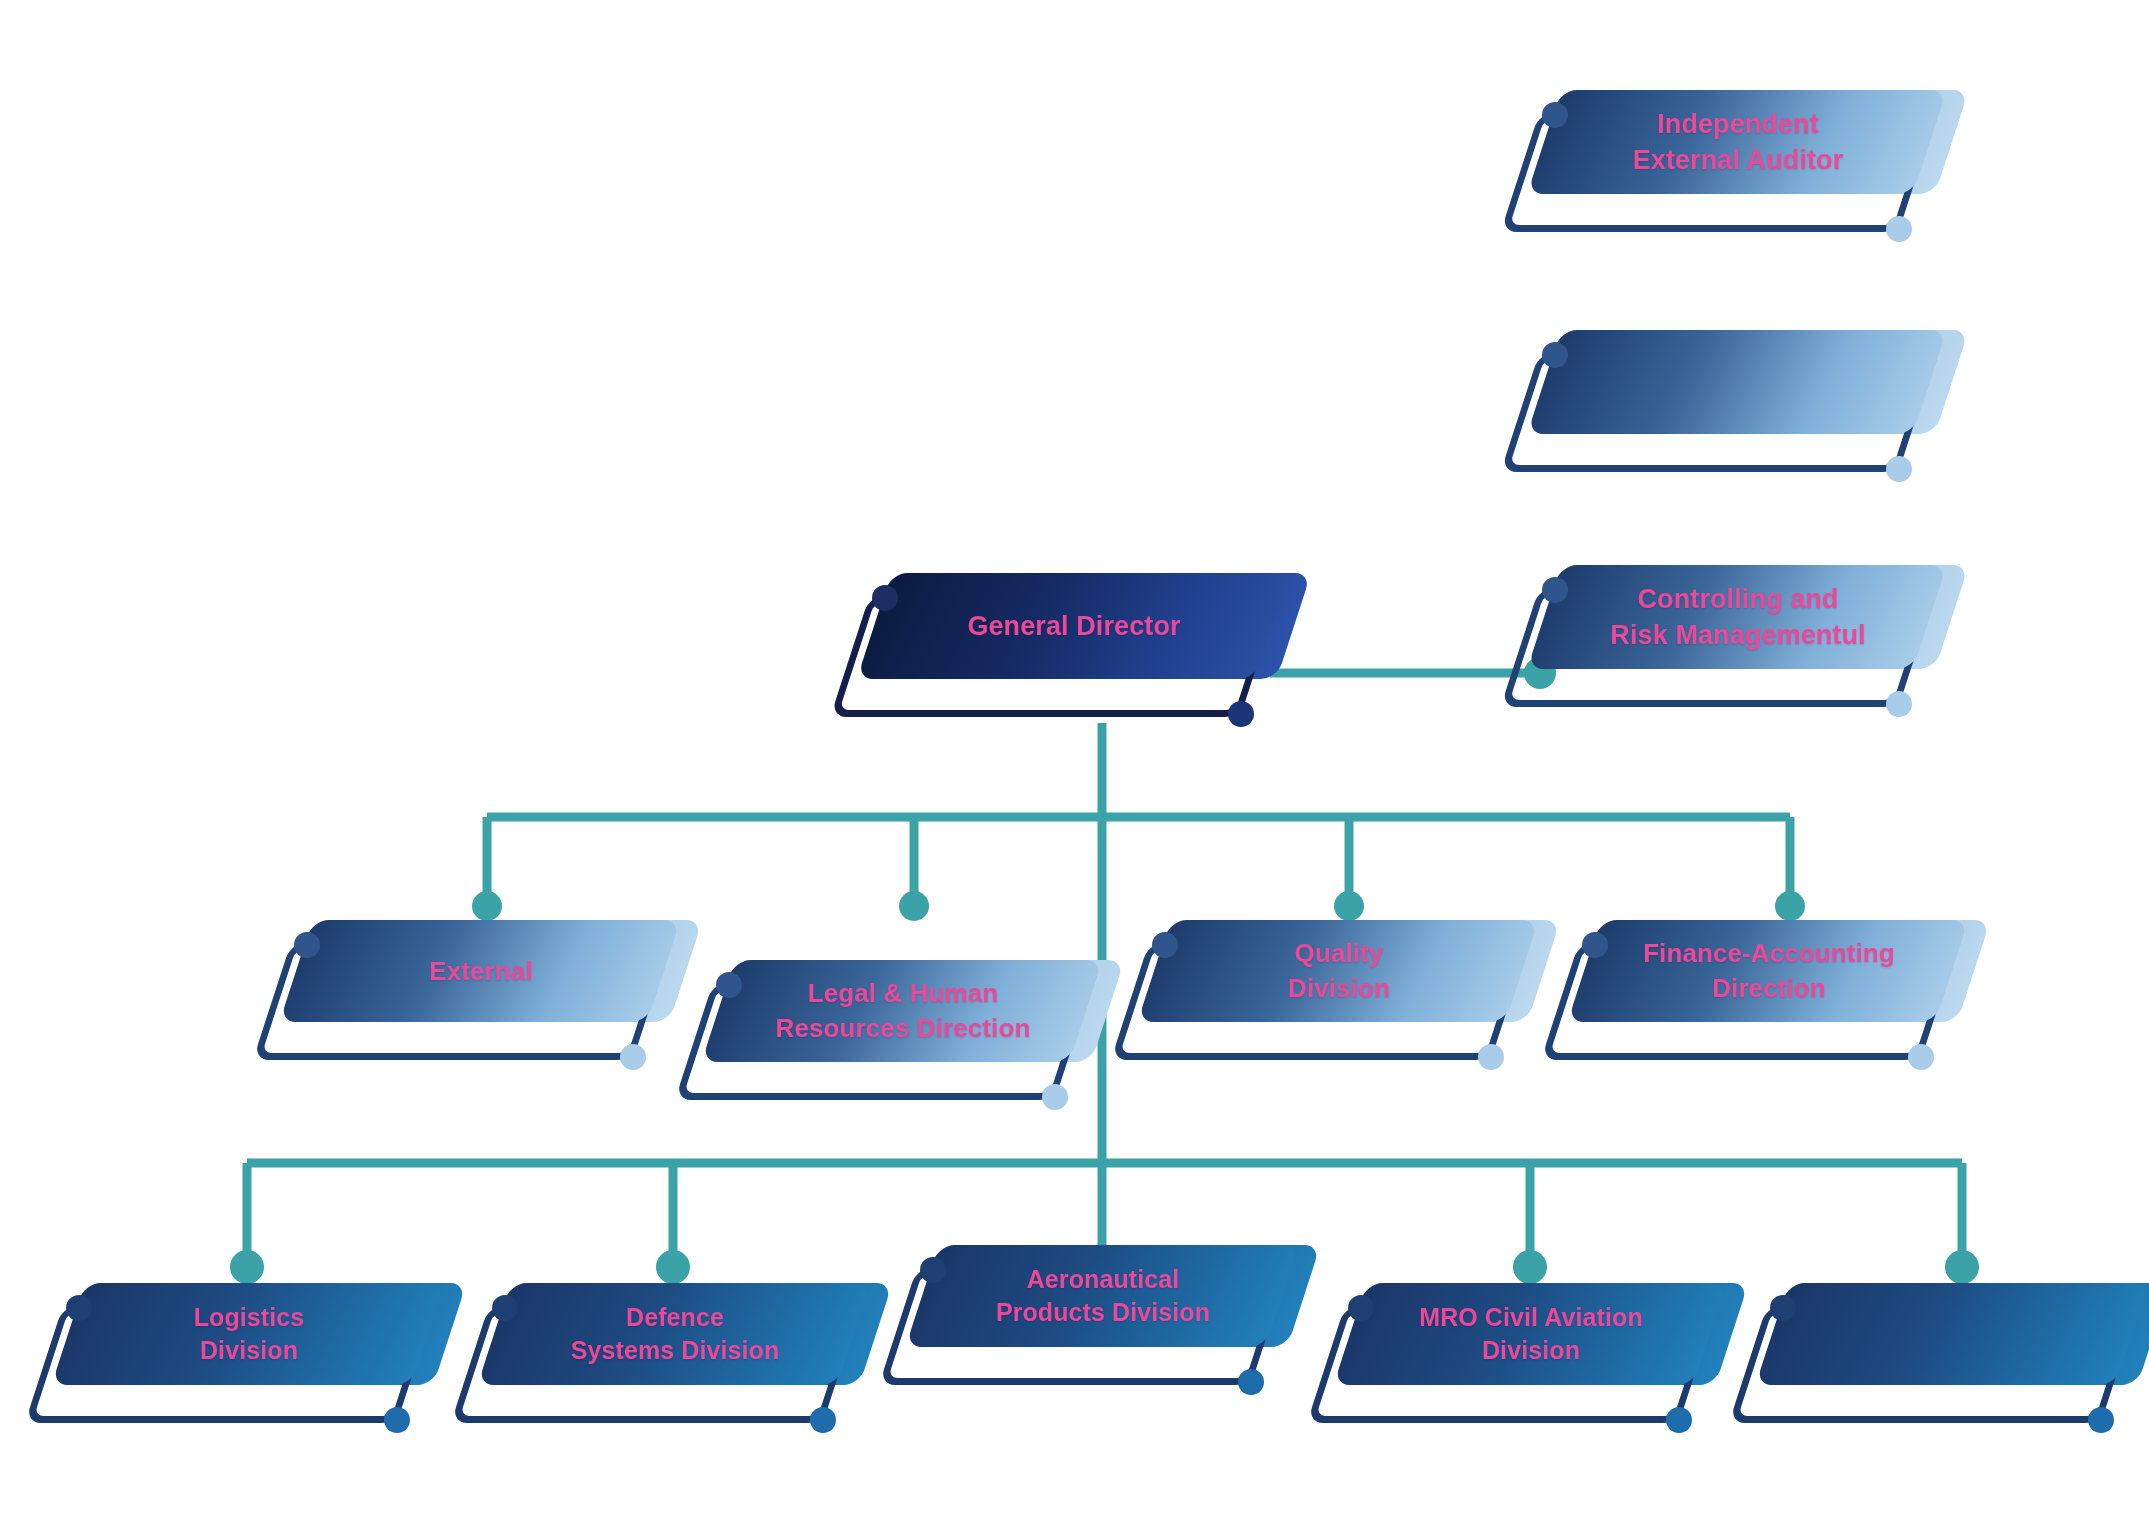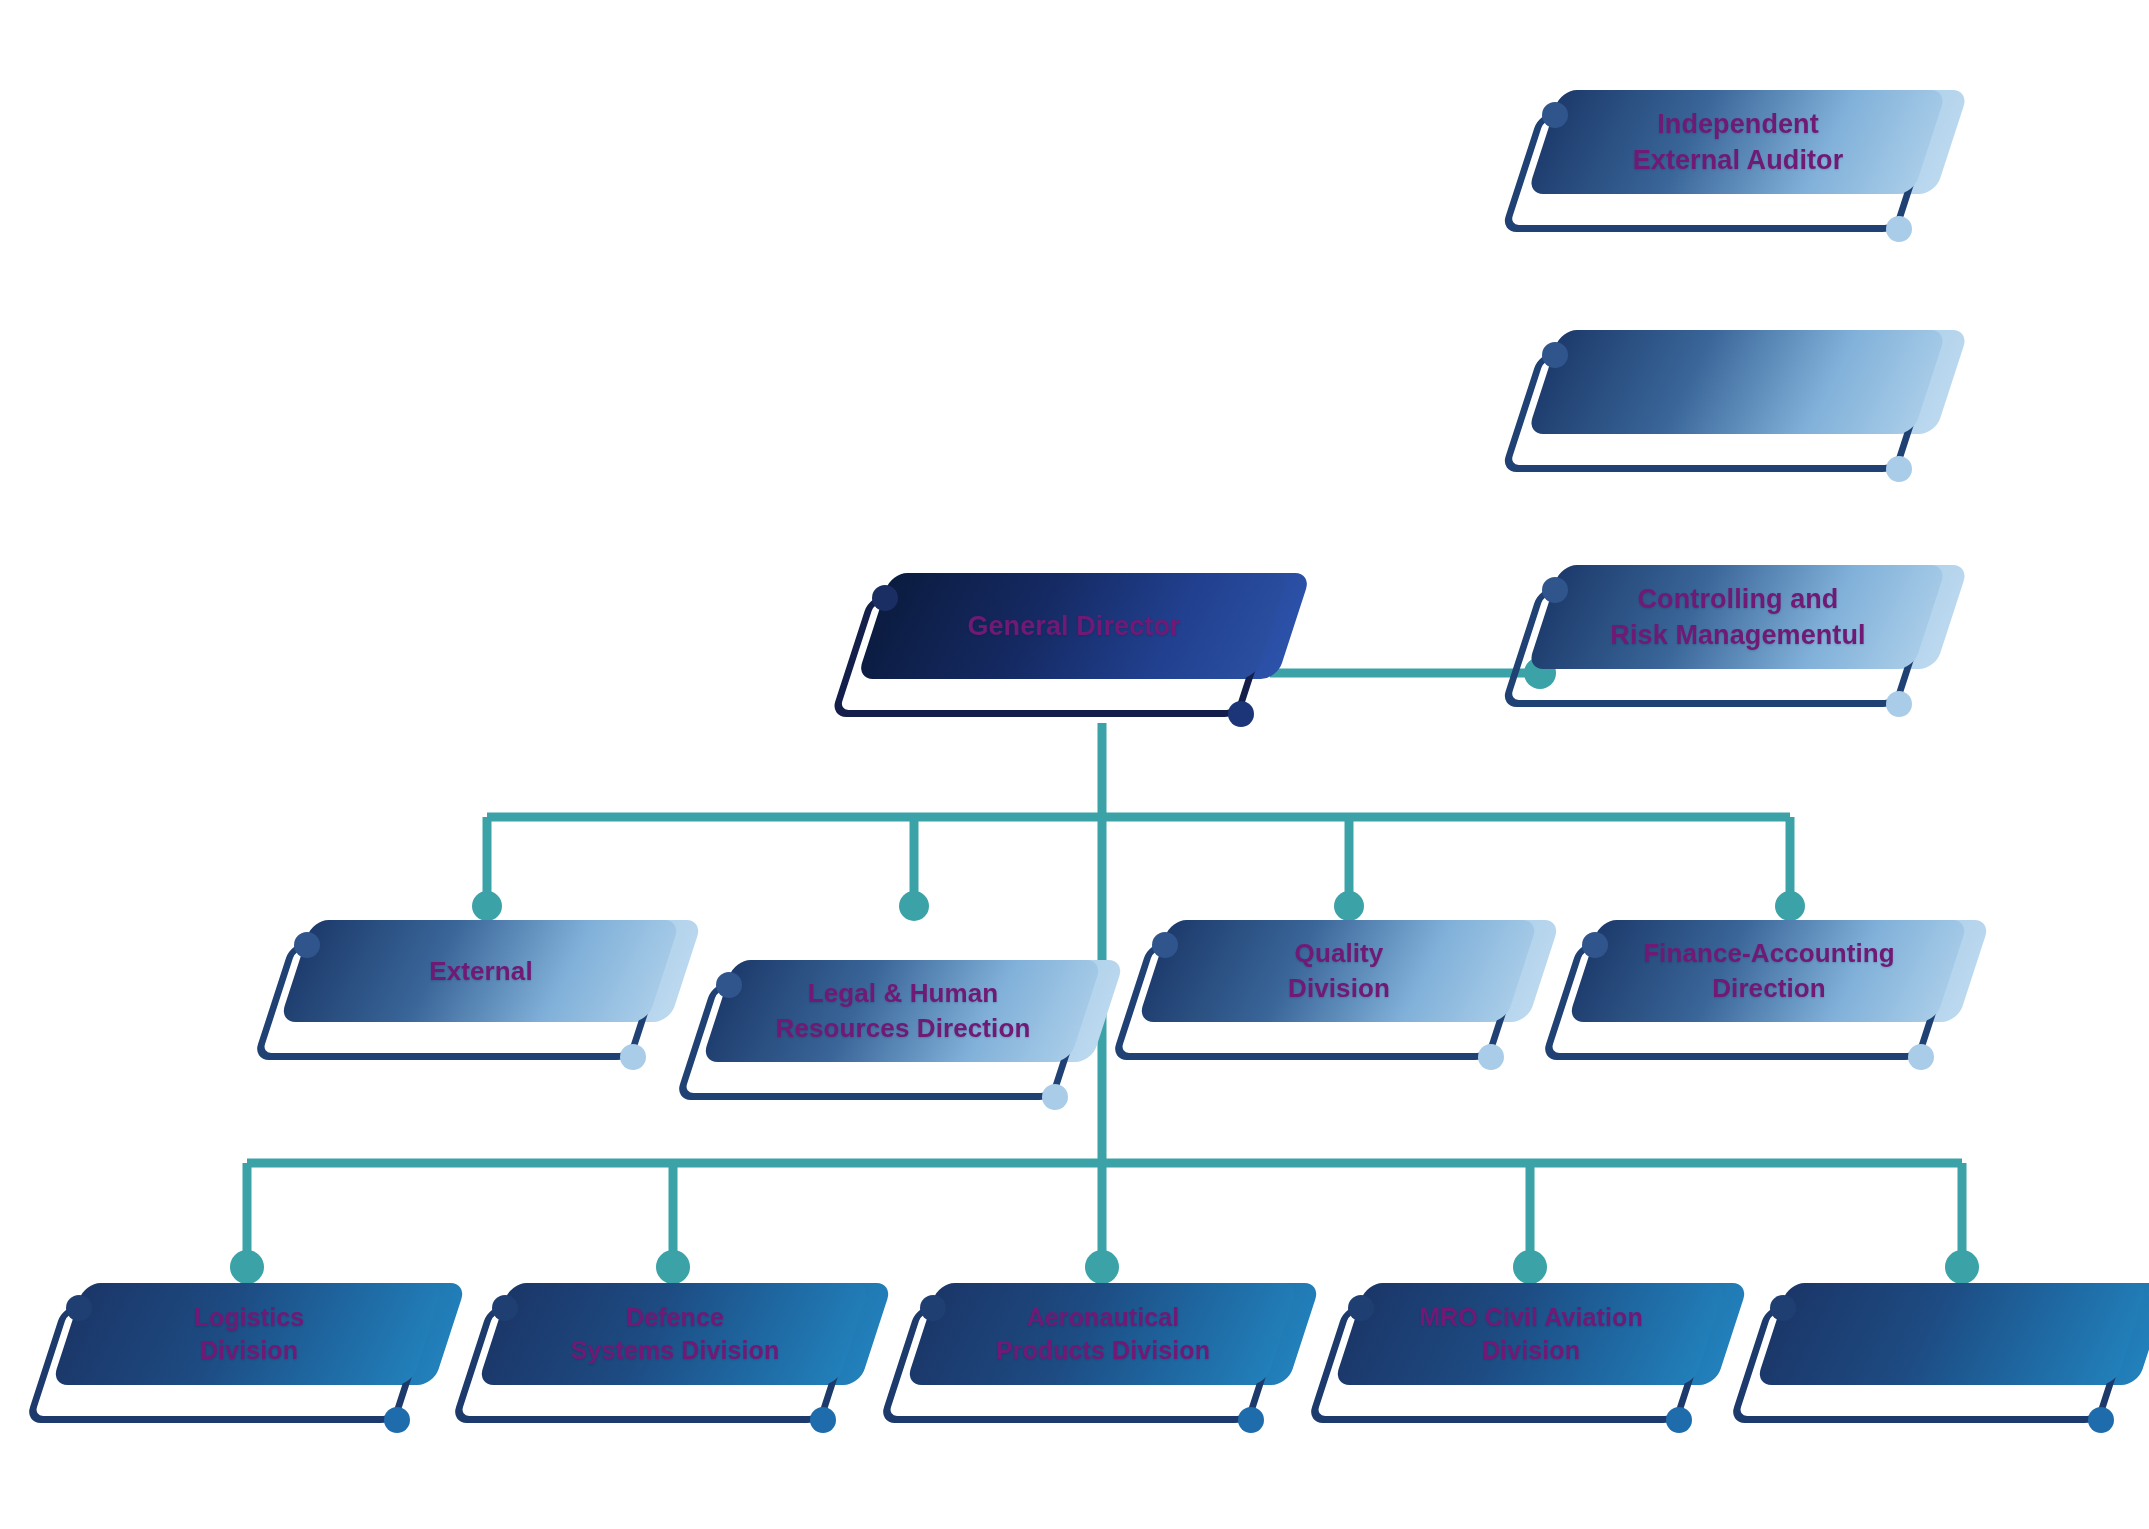--- a/index.html
+++ b/index.html
@@ -64,21 +64,21 @@
     bottom: 22px;
   }
   .node .label {
     position: absolute;
     left: 0; right: 0;
     top: 0; bottom: 22px;
     display: flex;
     align-items: center;
     justify-content: center;
     text-align: center;
-    color: #701a75;
+    color: #ec4899;
     font-weight: bold;
     line-height: 1.34;
     padding: 0 26px;
     box-sizing: border-box;
     white-space: pre-line;
     letter-spacing: .1px;
     text-shadow: 0 1px 2px rgba(10,25,55,.18);
   }
   
   .node .dot-tl,
@@ -225,21 +225,21 @@
   <div class="node t-3" style="left:488px; top:1283px; width:374px; height:124px;">
     <div class="skew-ghost" style="background:linear-gradient(100deg,#1B3668 0%,#1E6CA4 70%,#2281BC 100%);"></div>
     <div class="skew-outline" style="border-color:#1C3A6B;"></div>
     <div class="skew-face" style="background:linear-gradient(100deg,#1B3668 0%,#1D4B82 42%,#1F6CA6 78%,#2280BA 100%);"></div>
     <div class="dot-tl" style="background:#1F3F72;"></div>
     <div class="dot-br" style="background:#1F6CAC;"></div>
     <div class="label">Defence
 Systems Division</div>
   </div>
 
-  <div class="node t-3" style="left:916px; top:1283px; width:374px; height:124px;">
+  <div class="node t-3" style="left:916px; top:1245px; width:374px; height:124px;">
     <div class="skew-ghost" style="background:linear-gradient(100deg,#1B3668 0%,#1E6CA4 70%,#2281BC 100%);"></div>
     <div class="skew-outline" style="border-color:#1C3A6B;"></div>
     <div class="skew-face" style="background:linear-gradient(100deg,#1B3668 0%,#1D4B82 42%,#1F6CA6 78%,#2280BA 100%);"></div>
     <div class="dot-tl" style="background:#1F3F72;"></div>
     <div class="dot-br" style="background:#1F6CAC;"></div>
     <div class="label">Aeronautical
 Products Division</div>
   </div>
 
   <div class="node t-3" style="left:1344px; top:1283px; width:374px; height:124px;">

